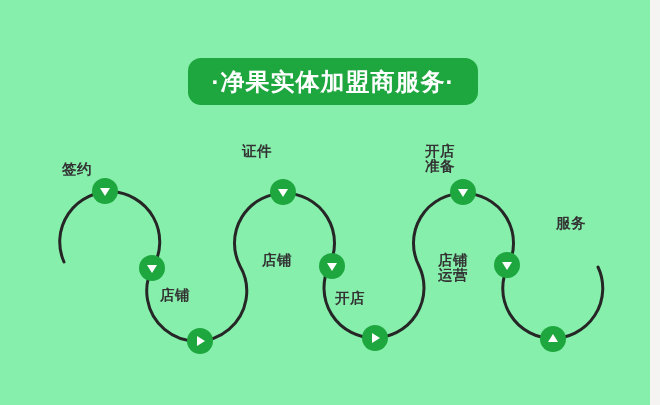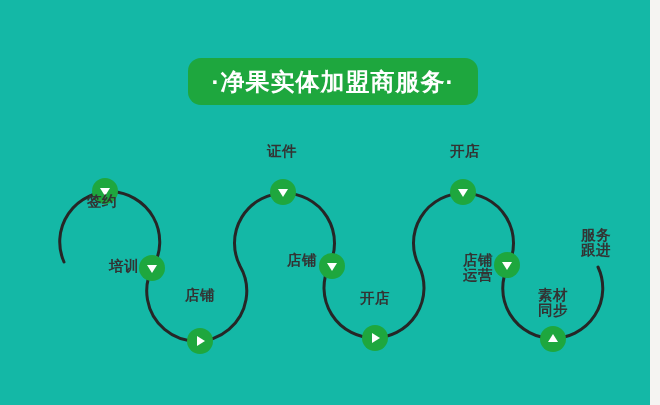--- a/index.html
+++ b/index.html
@@ -1,18 +1,18 @@
 <!DOCTYPE html>
 <html><head>
 <meta charset="utf-8">
 <style>
   html,body { margin:0; padding:0; background:#ffffff; }
   .stage {
     position:relative; width:660px; height:405px;
-    background:#14b8a6; overflow:hidden;
+    background:#86efac; overflow:hidden;
     font-family:"Liberation Sans", sans-serif;
   }
   .edge-band {
     position:absolute; right:0; top:0; width:10px; height:100%;
     background:#f5f4f2;
   }
   .banner {
     position:absolute; left:188px; top:58px; width:290px; height:47px;
     background:#1ea73e; border-radius:13px;
     display:flex; align-items:center; justify-content:center;
@@ -24,21 +24,21 @@
   .curve { position:absolute; left:0; top:0; }
   .node {
     position:absolute; width:26px; height:26px; border-radius:50%;
     background:#1ea73e; display:flex; align-items:center; justify-content:center;
   }
   .tri { width:0; height:0; display:block; }
   .tri.down  { border-left:5.5px solid transparent; border-right:5.5px solid transparent; border-top:8.5px solid #ffffff; margin-top:2px; }
   .tri.right { border-top:5.5px solid transparent; border-bottom:5.5px solid transparent; border-left:8.5px solid #ffffff; margin-left:2px; }
   .tri.up    { border-left:5.5px solid transparent; border-right:5.5px solid transparent; border-bottom:8.5px solid #ffffff; margin-bottom:2px; }
   .label {
-    position:absolute; width:80px; text-align:center;
+    position:absolute; width:80px; text-align:left;
     font-size:14.5px; line-height:15px; font-weight:600;
     color:#333333; letter-spacing:0.5px;
   }
 </style>
 </head>
 <body>
 
 <div class="stage">
 
   <div class="edge-band"></div>
@@ -78,47 +78,40 @@
   <div class="node" style="left:450px; top:179px;">
       <span class="tri down"></span>
     </div>
   <div class="node" style="left:494px; top:252px;">
       <span class="tri down"></span>
     </div>
   <div class="node" style="left:540px; top:326px;">
       <span class="tri up"></span>
     </div>
 
-  <div class="label" style="left:62px;  top:162px;margin-top:32px;">
+  <div class="label" style="left:62px;  top:162px;">
     <div>签约</div>
-  </div>
-  <div class="label" style="left:84px;  top:259px;">
-    <div>培训</div>
   </div>
   <div class="label" style="left:160px; top:288px;">
     <div>店铺</div>
   </div>
   <div class="label" style="left:242px; top:144px;">
     <div>证件</div>
   </div>
   <div class="label" style="left:262px; top:253px;">
     <div>店铺</div>
   </div>
   <div class="label" style="left:335px; top:291px;">
     <div>开店</div>
   </div>
   <div class="label" style="left:425px; top:144px;">
     <div>开店</div>
+    <div>准备</div>
   </div>
   <div class="label" style="left:438px; top:253px;">
     <div>店铺</div>
     <div>运营</div>
   </div>
-  <div class="label" style="left:513px; top:288px;">
-    <div>素材</div>
-    <div>同步</div>
-  </div>
-  <div class="label" style="left:556px; top:228px;">
+  <div class="label" style="left:556px; top:216px;">
     <div>服务</div>
-    <div>跟进</div>
   </div>
 
 </div>
 
 </body></html>

